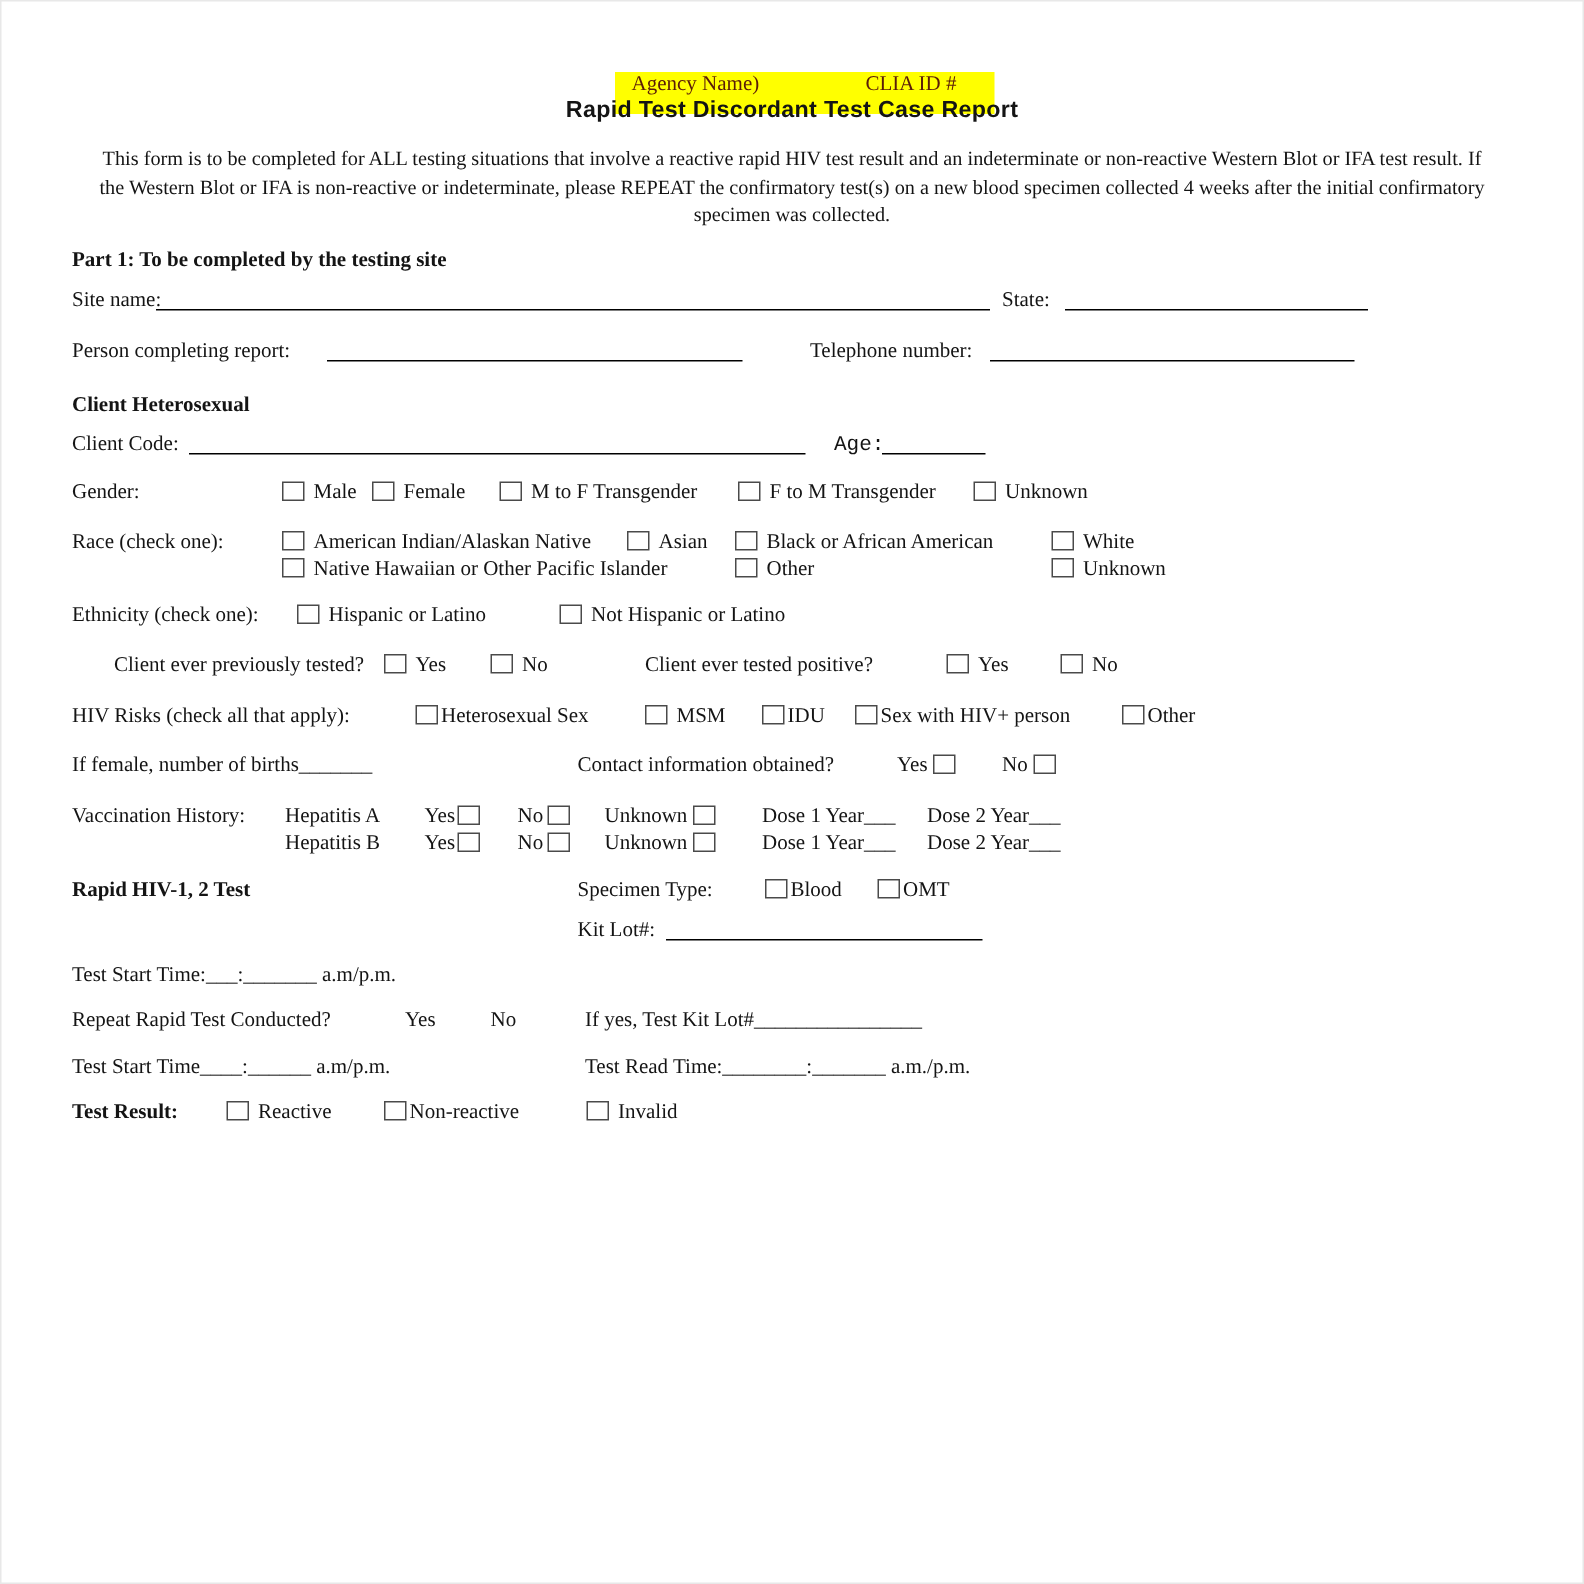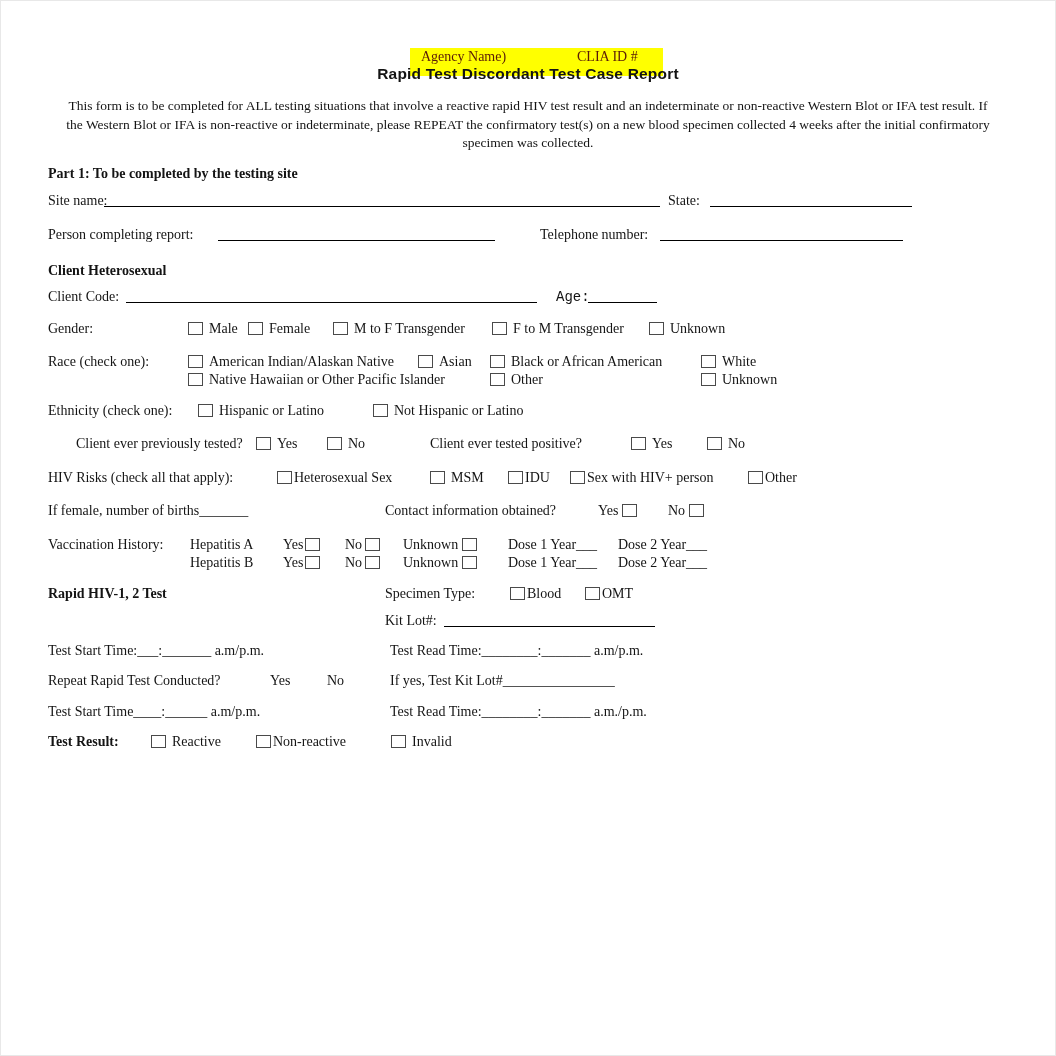--- a/index.html
+++ b/index.html
@@ -182,21 +182,20 @@
     <span class="cb tightR"></span><span>Blood</span>
   </div>
   <div class="item" style="left:585px; top:585px;">
     <span class="cb tightR"></span><span>OMT</span>
   </div>
 
   <div class="item" style="left:385px; top:612px;">Kit Lot#:</div>
   <div class="blank" style="left:444px; top:610px; width:211px;"></div>
 
   <div class="item" style="left:48px; top:642px;">Test Start Time:___:_______ a.m/p.m.</div>
-  <div class="item" style="left:390px; top:642px;">Test Read Time:________:_______ a.m/p.m.</div>
 
   <div class="item" style="left:48px; top:672px;">Repeat Rapid Test Conducted?</div>
   <div class="item" style="left:270px; top:672px;">Yes</div>
   <div class="item" style="left:327px; top:672px;">No</div>
   <div class="item" style="left:390px; top:672px;">If yes, Test Kit Lot#________________</div>
 
   <div class="item" style="left:48px; top:703px;">Test Start Time____:______ a.m/p.m.</div>
   <div class="item" style="left:390px; top:703px;">Test Read Time:________:_______ a.m./p.m.</div>
 
   <div class="item bold" style="left:48px; top:733px;">Test Result:</div>

